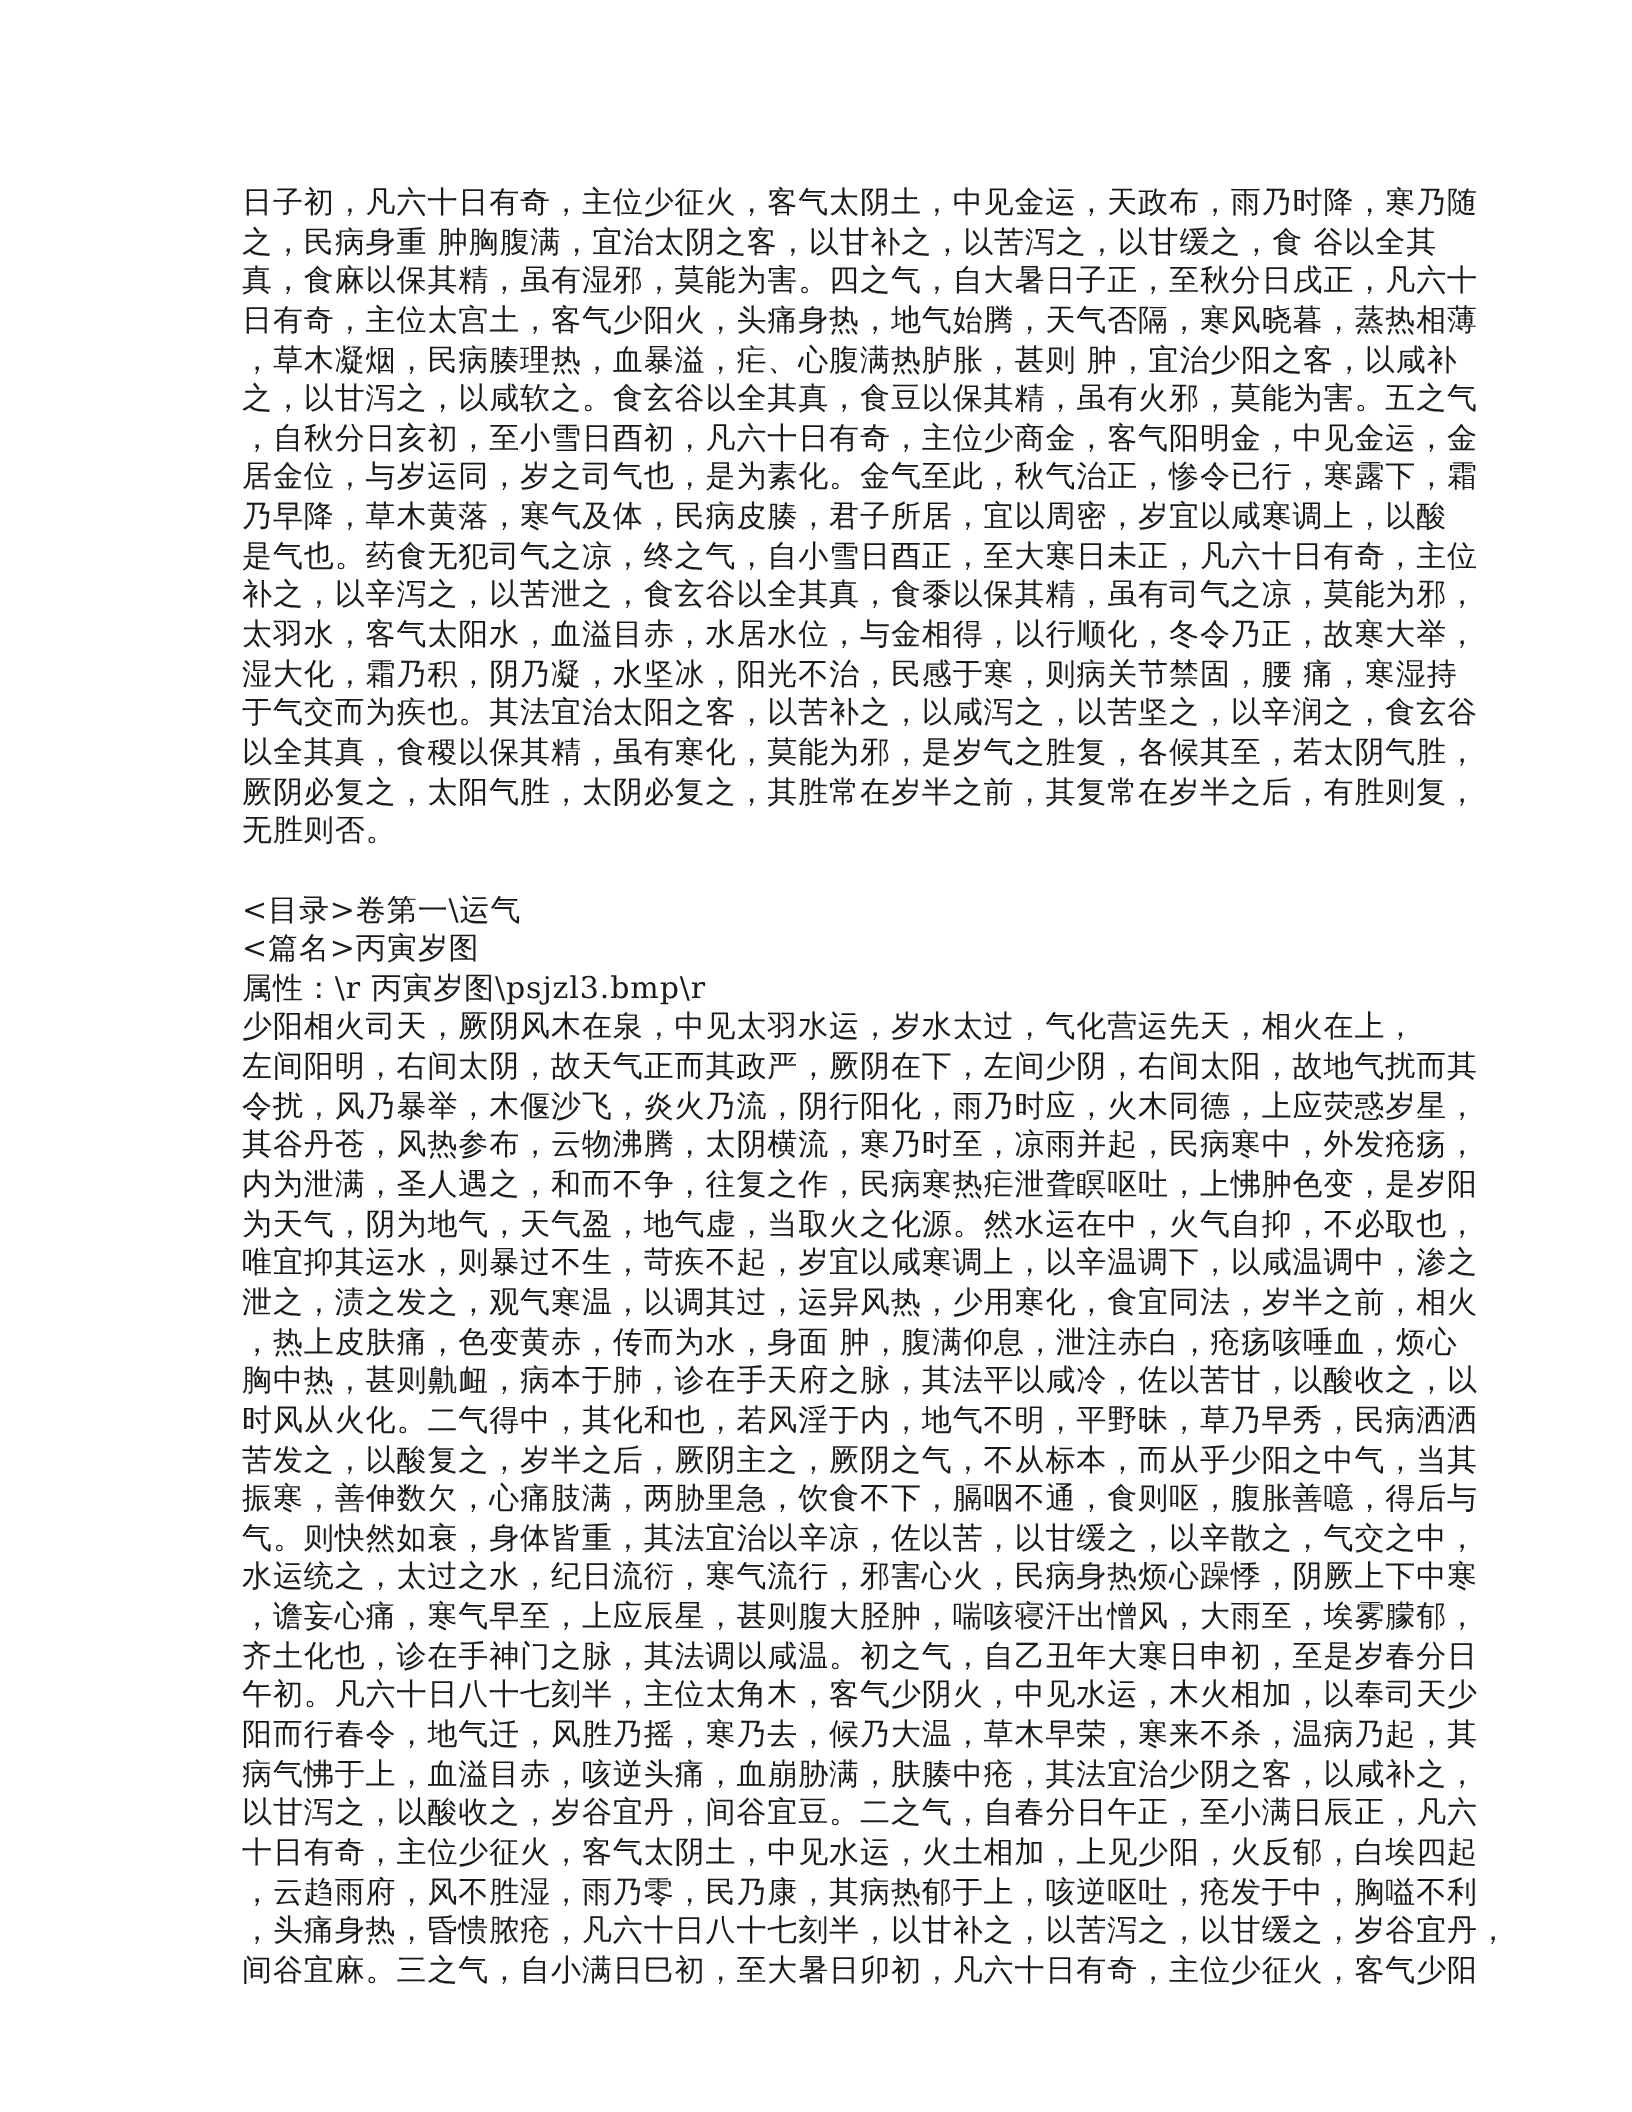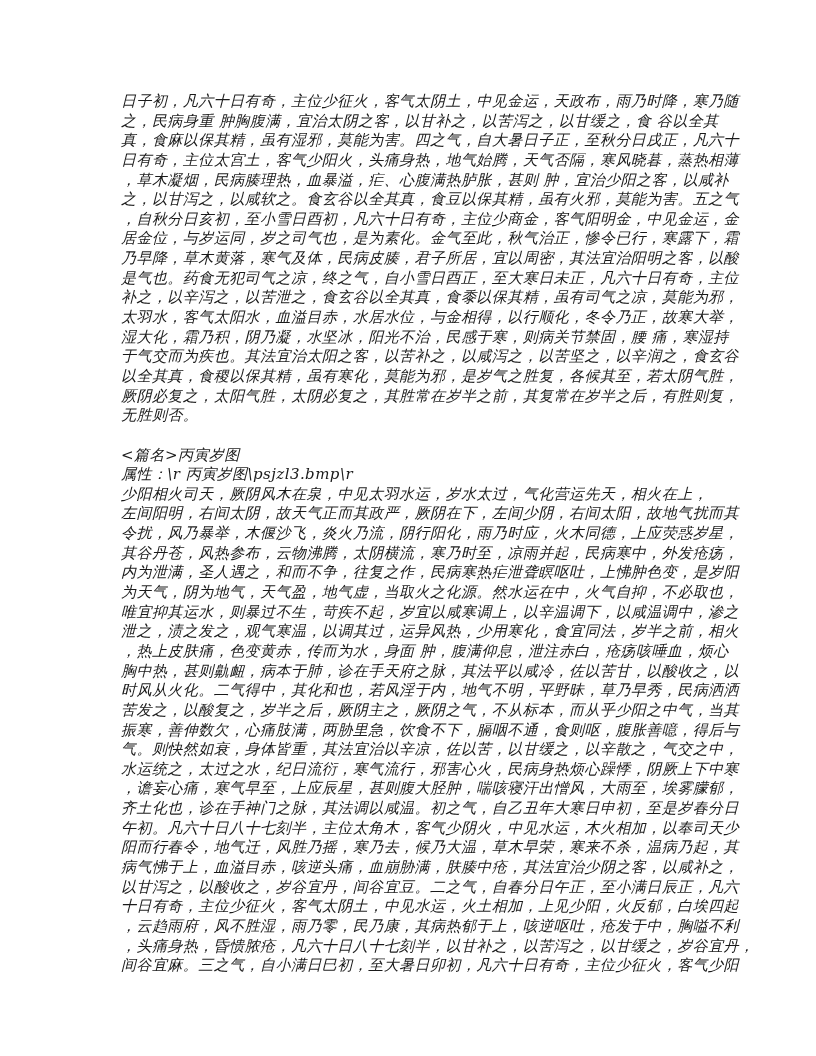--- a/index.html
+++ b/index.html
@@ -20,50 +20,50 @@
       width: 580px;
     }
     .line {
       font-family: "DejaVu Serif", "Liberation Serif", serif;
       font-size: 15px;
       line-height: 19.65px;
       height: 19.65px;
       color: #1a1a1a;
       white-space: pre;
       letter-spacing: 0.45px;
-      font-style: italic;
     }
     .blank { height: 19.65px; }
   </style>
 </head>
 <body>
 
 <div class="page">
   <div>
     <div class="line">日子初，凡六十日有奇，主位少征火，客气太阴土，中见金运，天政布，雨乃时降，寒乃随</div>
     <div class="line">之，民病身重 肿胸腹满，宜治太阴之客，以甘补之，以苦泻之，以甘缓之，食 谷以全其</div>
     <div class="line">真，食麻以保其精，虽有湿邪，莫能为害。四之气，自大暑日子正，至秋分日戌正，凡六十</div>
     <div class="line">日有奇，主位太宫土，客气少阳火，头痛身热，地气始腾，天气否隔，寒风晓暮，蒸热相薄</div>
     <div class="line">，草木凝烟，民病腠理热，血暴溢，疟、心腹满热胪胀，甚则 肿，宜治少阳之客，以咸补</div>
     <div class="line">之，以甘泻之，以咸软之。食玄谷以全其真，食豆以保其精，虽有火邪，莫能为害。五之气</div>
     <div class="line">，自秋分日亥初，至小雪日酉初，凡六十日有奇，主位少商金，客气阳明金，中见金运，金</div>
     <div class="line">居金位，与岁运同，岁之司气也，是为素化。金气至此，秋气治正，惨令已行，寒露下，霜</div>
-    <div class="line">乃早降，草木黄落，寒气及体，民病皮腠，君子所居，宜以周密，其法宜治阳明之客，以酸</div>
+    <div class="line">乃早降，草木黄落，寒气及体，民病皮腠，君子所居，宜以周密，岁宜以咸寒调上，以酸</div>
     <div class="line">是气也。药食无犯司气之凉，终之气，自小雪日酉正，至大寒日未正，凡六十日有奇，主位</div>
     <div class="line">补之，以辛泻之，以苦泄之，食玄谷以全其真，食黍以保其精，虽有司气之凉，莫能为邪，</div>
     <div class="line">太羽水，客气太阳水，血溢目赤，水居水位，与金相得，以行顺化，冬令乃正，故寒大举，</div>
     <div class="line">湿大化，霜乃积，阴乃凝，水坚冰，阳光不治，民感于寒，则病关节禁固，腰 痛，寒湿持</div>
     <div class="line">于气交而为疾也。其法宜治太阳之客，以苦补之，以咸泻之，以苦坚之，以辛润之，食玄谷</div>
     <div class="line">以全其真，食稷以保其精，虽有寒化，莫能为邪，是岁气之胜复，各候其至，若太阴气胜，</div>
     <div class="line">厥阴必复之，太阳气胜，太阴必复之，其胜常在岁半之前，其复常在岁半之后，有胜则复，</div>
     <div class="line">无胜则否。</div>
   </div>
 
   <div class="blank"></div>
 
+  <div class="line">&lt;目录&gt;卷第一\运气</div>
   <div class="line">&lt;篇名&gt;丙寅岁图</div>
   <div class="line">属性：\r 丙寅岁图\psjzl3.bmp\r</div>
 
   <div>
     <div class="line">少阳相火司天，厥阴风木在泉，中见太羽水运，岁水太过，气化营运先天，相火在上，</div>
     <div class="line">左间阳明，右间太阴，故天气正而其政严，厥阴在下，左间少阴，右间太阳，故地气扰而其</div>
     <div class="line">令扰，风乃暴举，木偃沙飞，炎火乃流，阴行阳化，雨乃时应，火木同德，上应荧惑岁星，</div>
     <div class="line">其谷丹苍，风热参布，云物沸腾，太阴横流，寒乃时至，凉雨并起，民病寒中，外发疮疡，</div>
     <div class="line">内为泄满，圣人遇之，和而不争，往复之作，民病寒热疟泄聋瞑呕吐，上怫肿色变，是岁阳</div>
     <div class="line">为天气，阴为地气，天气盈，地气虚，当取火之化源。然水运在中，火气自抑，不必取也，</div>

